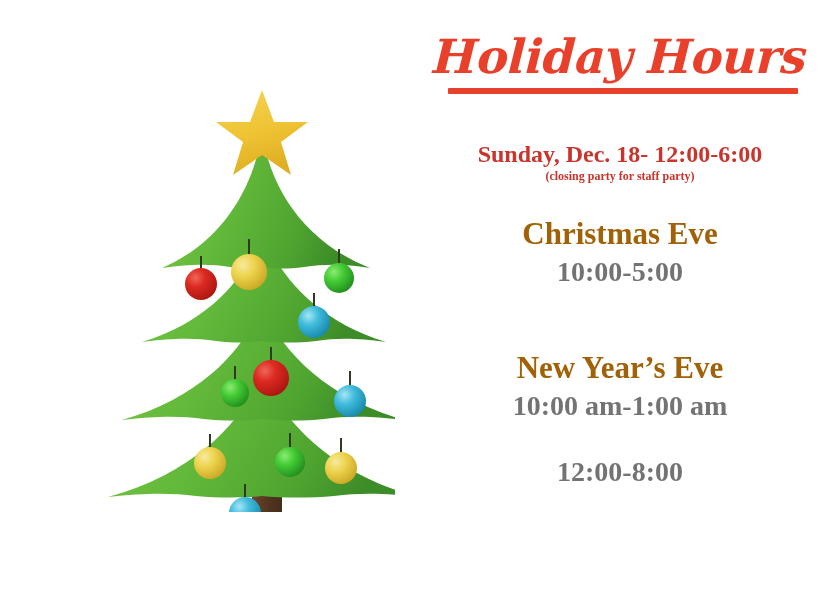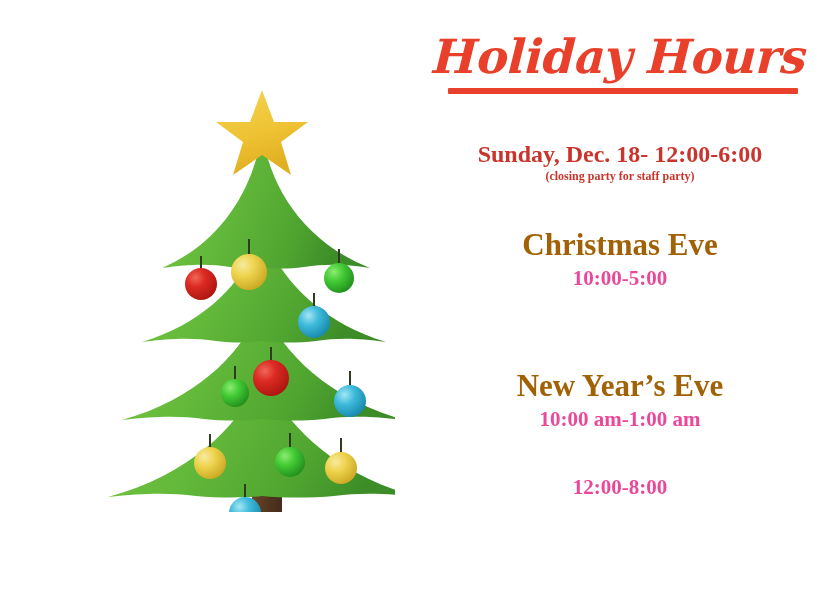--- a/index.html
+++ b/index.html
@@ -61,41 +61,41 @@
   #title-underline {
     position: absolute;
     left: 28px;
     right: 22px;
     top: 56px;
     height: 6px;
     background: #E8402A;
     border-radius: 1px;
   }
 
-  .entry { margin: 11px 0 6px 0; }
+  .entry { margin: 0 0 6px 0; }
   .entry-gap { height: 24px; }
 
   .line-lead {
     font-weight: bold;
     font-size: 24px;
     line-height: 1.22;
     color: #C9352C;
     white-space: nowrap;
   }
   .line-head {
     font-weight: bold;
     font-size: 31px;
     line-height: 1.25;
     color: #a16207;
   }
   .line-hours {
     font-weight: bold;
-    font-size: 21px;
+    font-size: 28px;
     line-height: 1.28;
-    color: #ec4899;
+    color: #737373;
   }
   .line-note {
     font-weight: bold;
     font-size: 12px;
     line-height: 1.3;
     color: #C9352C;
   }
 </style>
 </head>
 <body>

